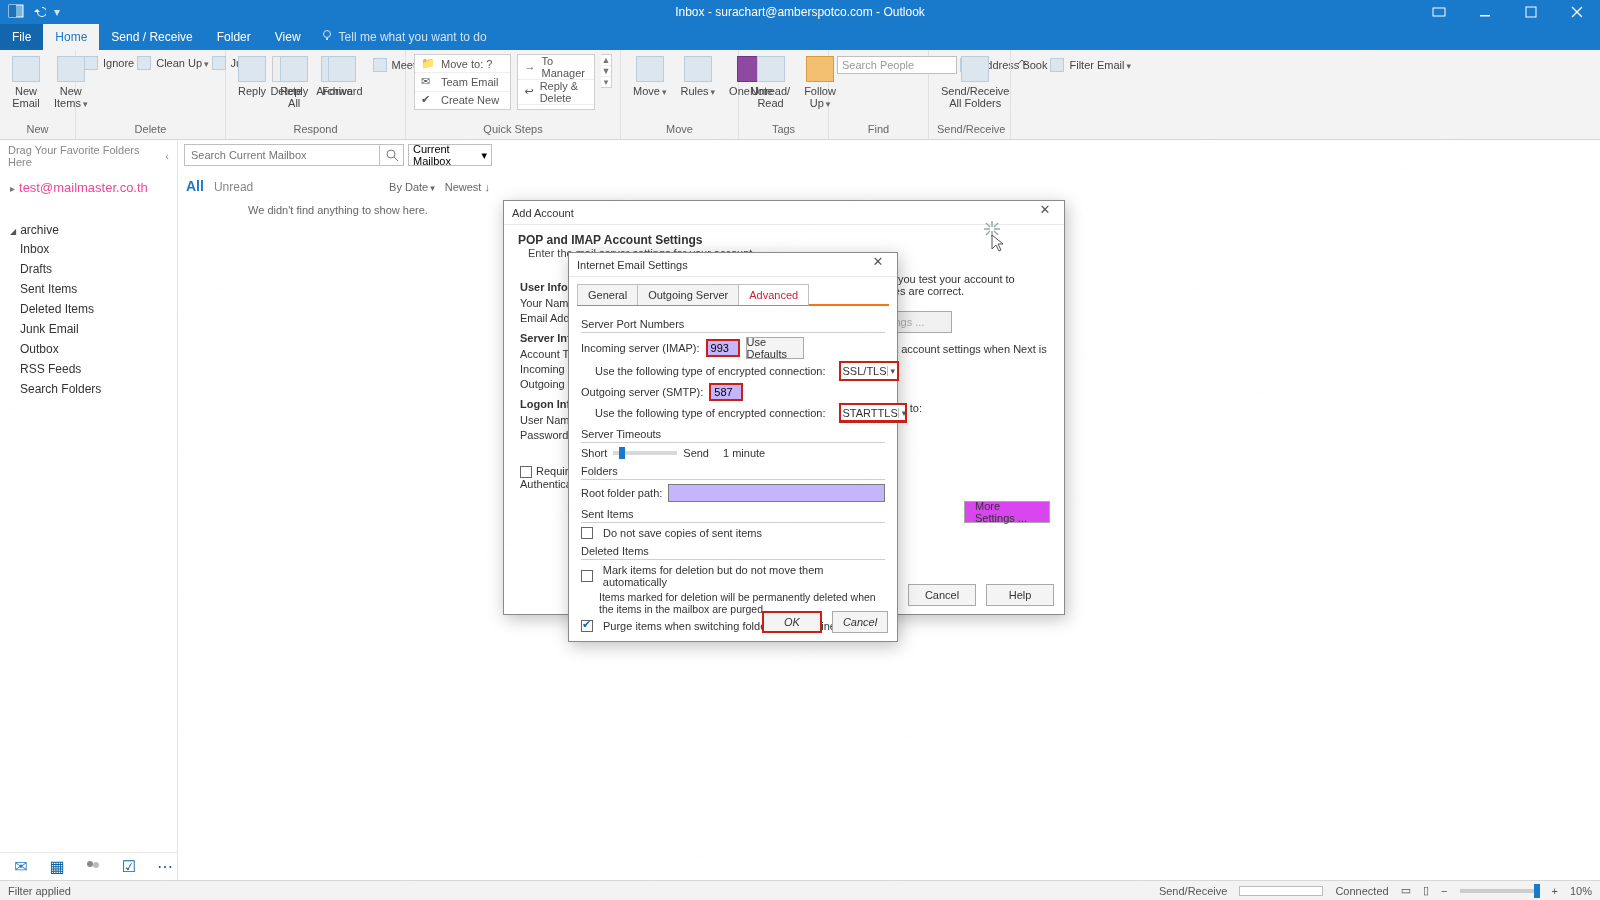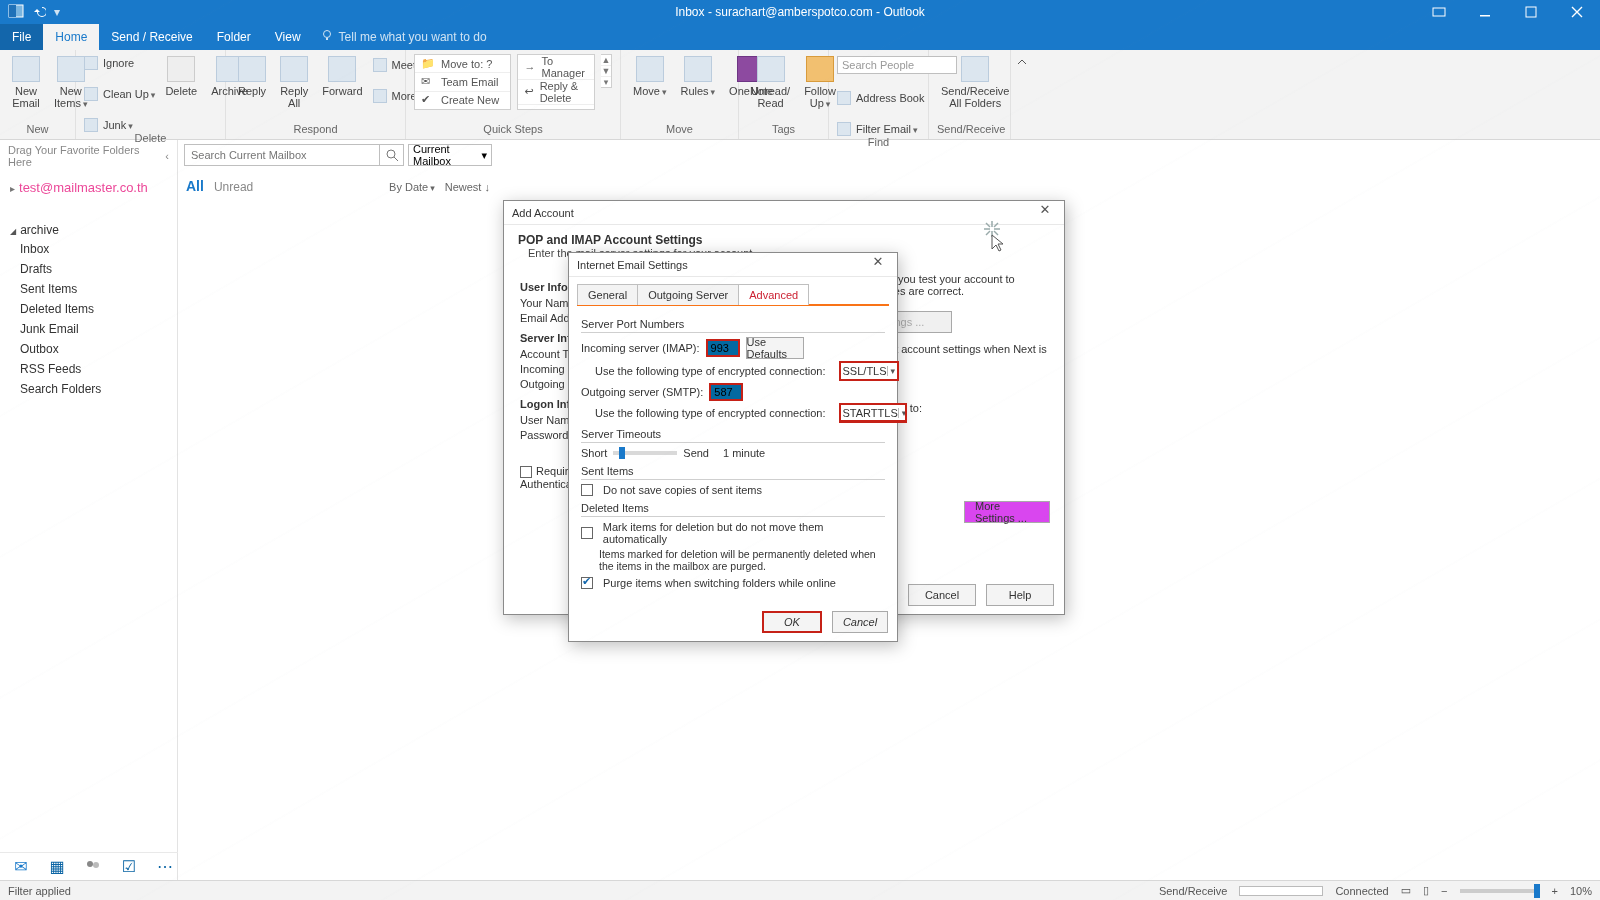--- a/index.html
+++ b/index.html
@@ -21,21 +21,21 @@
   .tabs .tellme { padding:6px 8px; color:#cfe3f3; display:flex; align-items:center; gap:6px; }
 
   
   .ribbon { height: 90px; background:#f3f3f3; border-bottom:1px solid #d7d7d7; display:flex; font-size:11px; color:#444; }
   .group { border-right:1px solid #e1e1e1; padding:4px 8px 0 8px; display:flex; flex-direction:column; }
   .group .grow { flex:1; display:flex; align-items:flex-start; gap:6px; }
   .group .gtitle { height:16px; text-align:center; color:#666; font-size:11px; }
   .bigbtn { display:flex; flex-direction:column; align-items:center; gap:3px; padding:2px 4px; }
   .bigbtn .gicon { width:28px; height:26px; background:#dce6ef; border:1px solid #bcd; }
   .bigbtn .lbl { font-size:11px; line-height:12px; text-align:center; }
-  .smlist { display:flex; flex-direction:column; gap:17px; padding-top:2px; }
+  .smlist { display:flex; flex-direction:row; gap:3px; padding-top:2px; }
   .smrow { display:flex; align-items:center; gap:5px; white-space:nowrap; }
   .smico { width:14px; height:14px; background:#dce6ef; border:1px solid #bcd; }
   .caret::after { content:"▾"; font-size:9px; color:#666; margin-left:2px; }
   .qsbox { width:180px; height:56px; border:1px solid #cfcfcf; background:#fff; display:flex; flex-direction:column; }
   .qsbox .row { flex:1; display:flex; align-items:center; border-bottom:1px solid #eee; padding:0 6px; gap:6px; font-size:11px; color:#555; }
   .qsbox .row .qico { width:14px; height:14px; }
   .qsbox .row:last-child { border-bottom:none; }
   .qsarr { width:20px; border:1px solid #cfcfcf; border-left:none; background:#fff; display:flex; flex-direction:column; }
   .qsarr div { flex:1; display:flex; align-items:center; justify-content:center; font-size:9px; color:#777; border-bottom:1px solid #eee; }
   .qsarr div:last-child { border-bottom:none; }
@@ -97,21 +97,21 @@
   .dlg2 .tabs2 { display:flex; border-bottom:2px solid #f97316; margin:6px 8px 0 8px; font-size:11px; }
   .dlg2 .t2 { padding:4px 10px; border:1px solid #bfbfbf; border-bottom:none; background:#f3f3f3; margin-right:-1px; position:relative; top:1px; }
   .dlg2 .t2.active { background:#fff; color:#c23; }
   .dlg2 .panel { padding: 6px 12px 0 12px; font-size:11px; }
   .fsec { margin-top:6px; }
   .fsec .ftitle { color:#333; margin-bottom:2px; }
   .fsec hr { border:none; border-top:1px solid #cfcfcf; margin-bottom:4px; }
   .frow2 { display:flex; align-items:center; gap:6px; margin:3px 0; }
   .frow2 label { white-space:nowrap; }
   .frow2.ind { padding-left:14px; }
-  .inpS { height:18px; border:1px solid #7a7a7a; background:#0369a1; font-size:11px; text-align:left; padding:0 3px; }
+  .inpS { height:18px; border:1px solid #7a7a7a; background:#c4b5fd; font-size:11px; text-align:left; padding:0 3px; }
   .port { width:34px; border:2px solid #c62117; text-align:left; }
   .sel2 { height:18px; border:1px solid #7a7a7a; font-size:11px; padding:0 2px; background:#fff; display:flex; align-items:center; justify-content:space-between; width:66px; }
   .sel2.red { outline:2px solid #c62117; outline-offset:-1px;margin-left:8px; }
   .sel2 .dd { font-size:9px; color:#555; border-left:1px solid #bbb; padding-left:3px; }
   .chk { width:12px; height:12px; border:1px solid #666; display:inline-block; vertical-align:middle; margin-right:4px; position:relative; }
   .chk.checked::after { content:"✔"; position:absolute; top:-3px; left:0; font-size:11px; color:#1366ab; }
   .slider { width:64px; height:4px; background:#d9d9d9; position:relative; display:inline-block; vertical-align:middle; }
   .slider .thumb { position:absolute; top:-4px; left:6px; width:6px; height:12px; background:#1979ca; }
   .dlg2 .footer2 { position:absolute; bottom:8px; right:9px; display:flex; gap:10px;font-style:italic; }
   .okbtn { border:2px solid #c62117; width:60px; }
@@ -409,20 +409,21 @@
       </div>
     </div>
     <div class="filterrow">
       <span class="sel">All</span>
       <span>Unread</span>
       <span class="sortby">
         <span class="caret">By Date</span>
         <span><span>Newest</span> ↓</span>
       </span>
     </div>
+    <div class="emptymsg">We didn't find anything to show here.</div>
   </div>
 
   <div class="reading"></div>
 </div>
 
 <div class="navbottom">
   <span style="color:#1979ca">✉</span>
   <span>▦</span>
   <span>
       <svg width="16" height="16">
@@ -534,20 +535,28 @@
       <div class="frow2">
         <span>Short</span>
         <span class="slider">
             <span class="thumb"></span>
           </span>
         <span>Send</span>
         <span style="margin-left:8px">1 minute</span>
       </div>
     </div>
 
+    <div class="fsec">
+      <div class="ftitle">Folders</div>
+        <hr>
+      <div class="frow2">
+          <label>Root folder path:</label>
+        <input class="inpS" style="flex: 1 1 0%;">
+      </div>
+    </div>
 
     <div class="fsec">
       <div class="ftitle">Sent Items</div>
         <hr>
       <div class="frow2">
           <span class="chk"></span>
           <span>Do not save copies of sent items</span>
         </div>
     </div>
 

